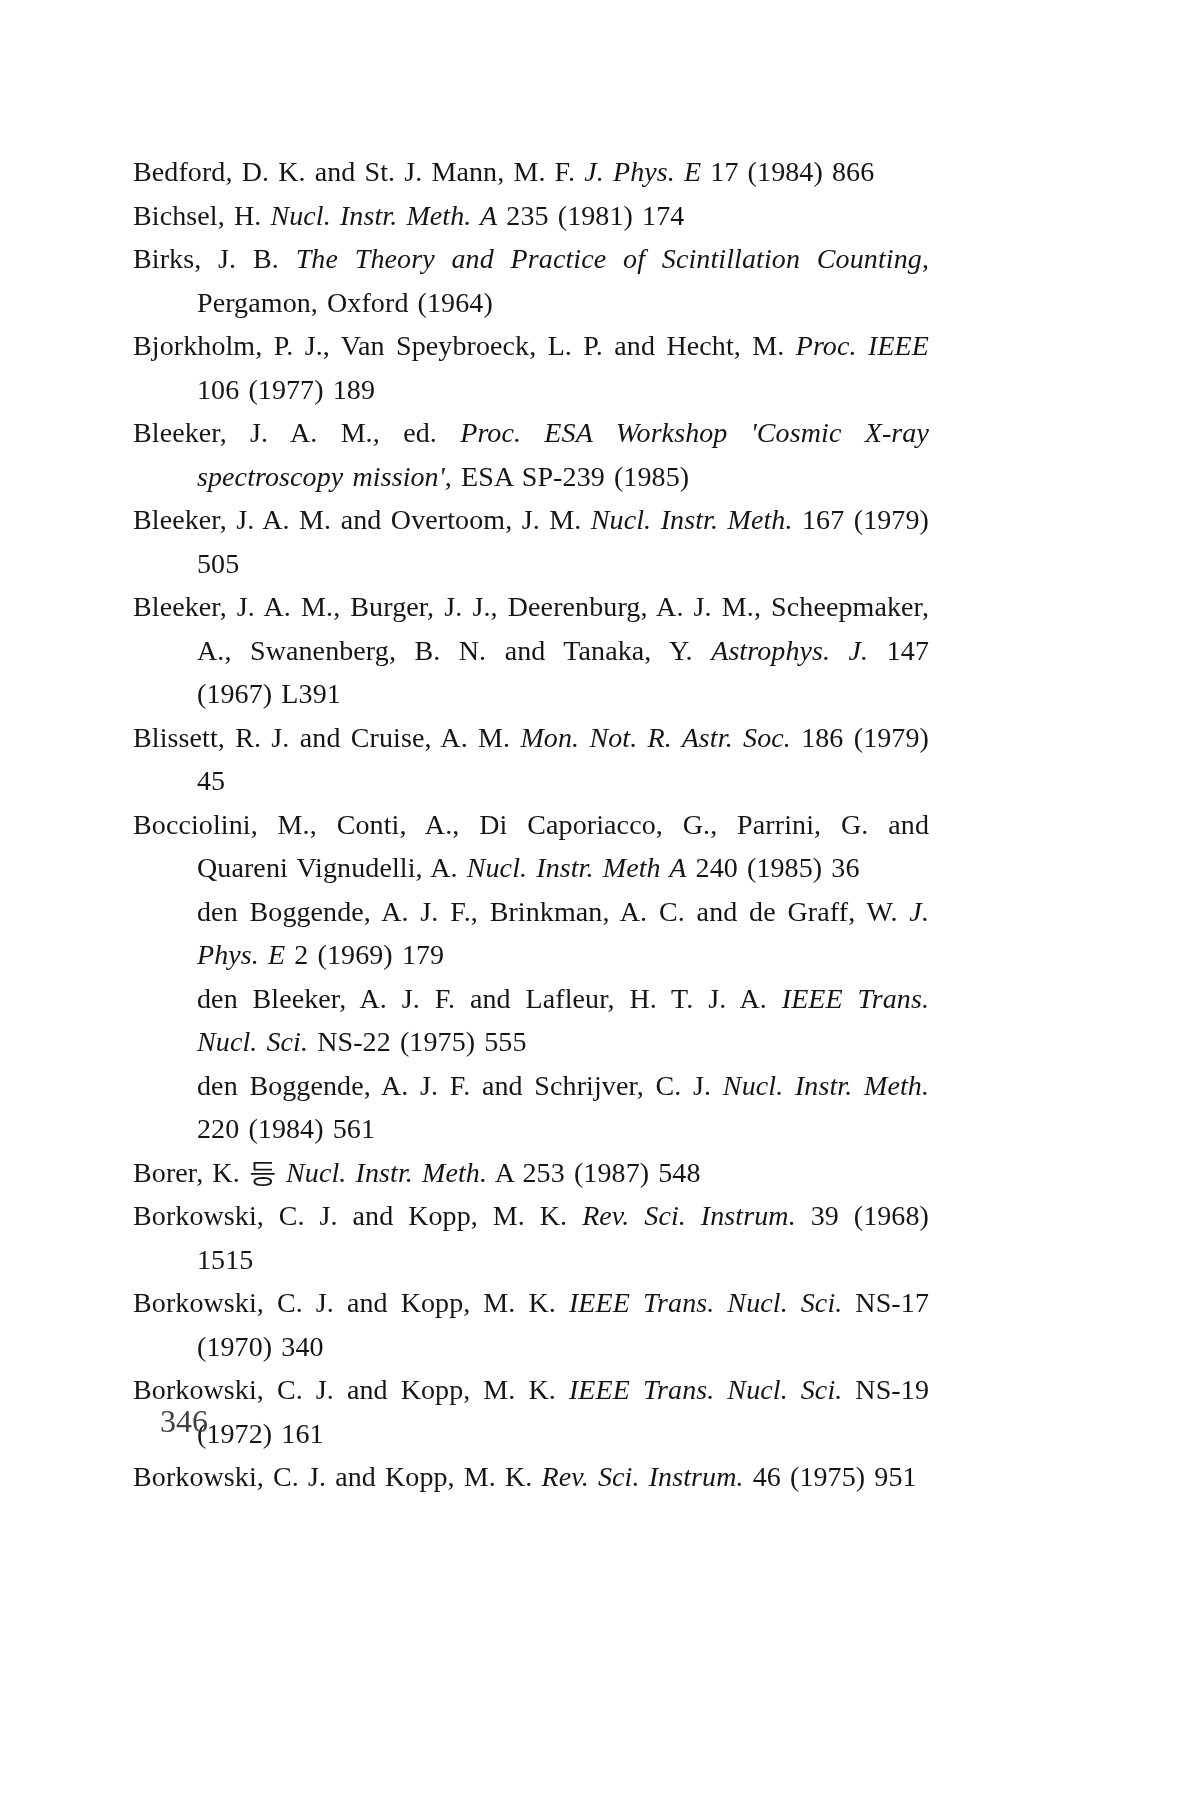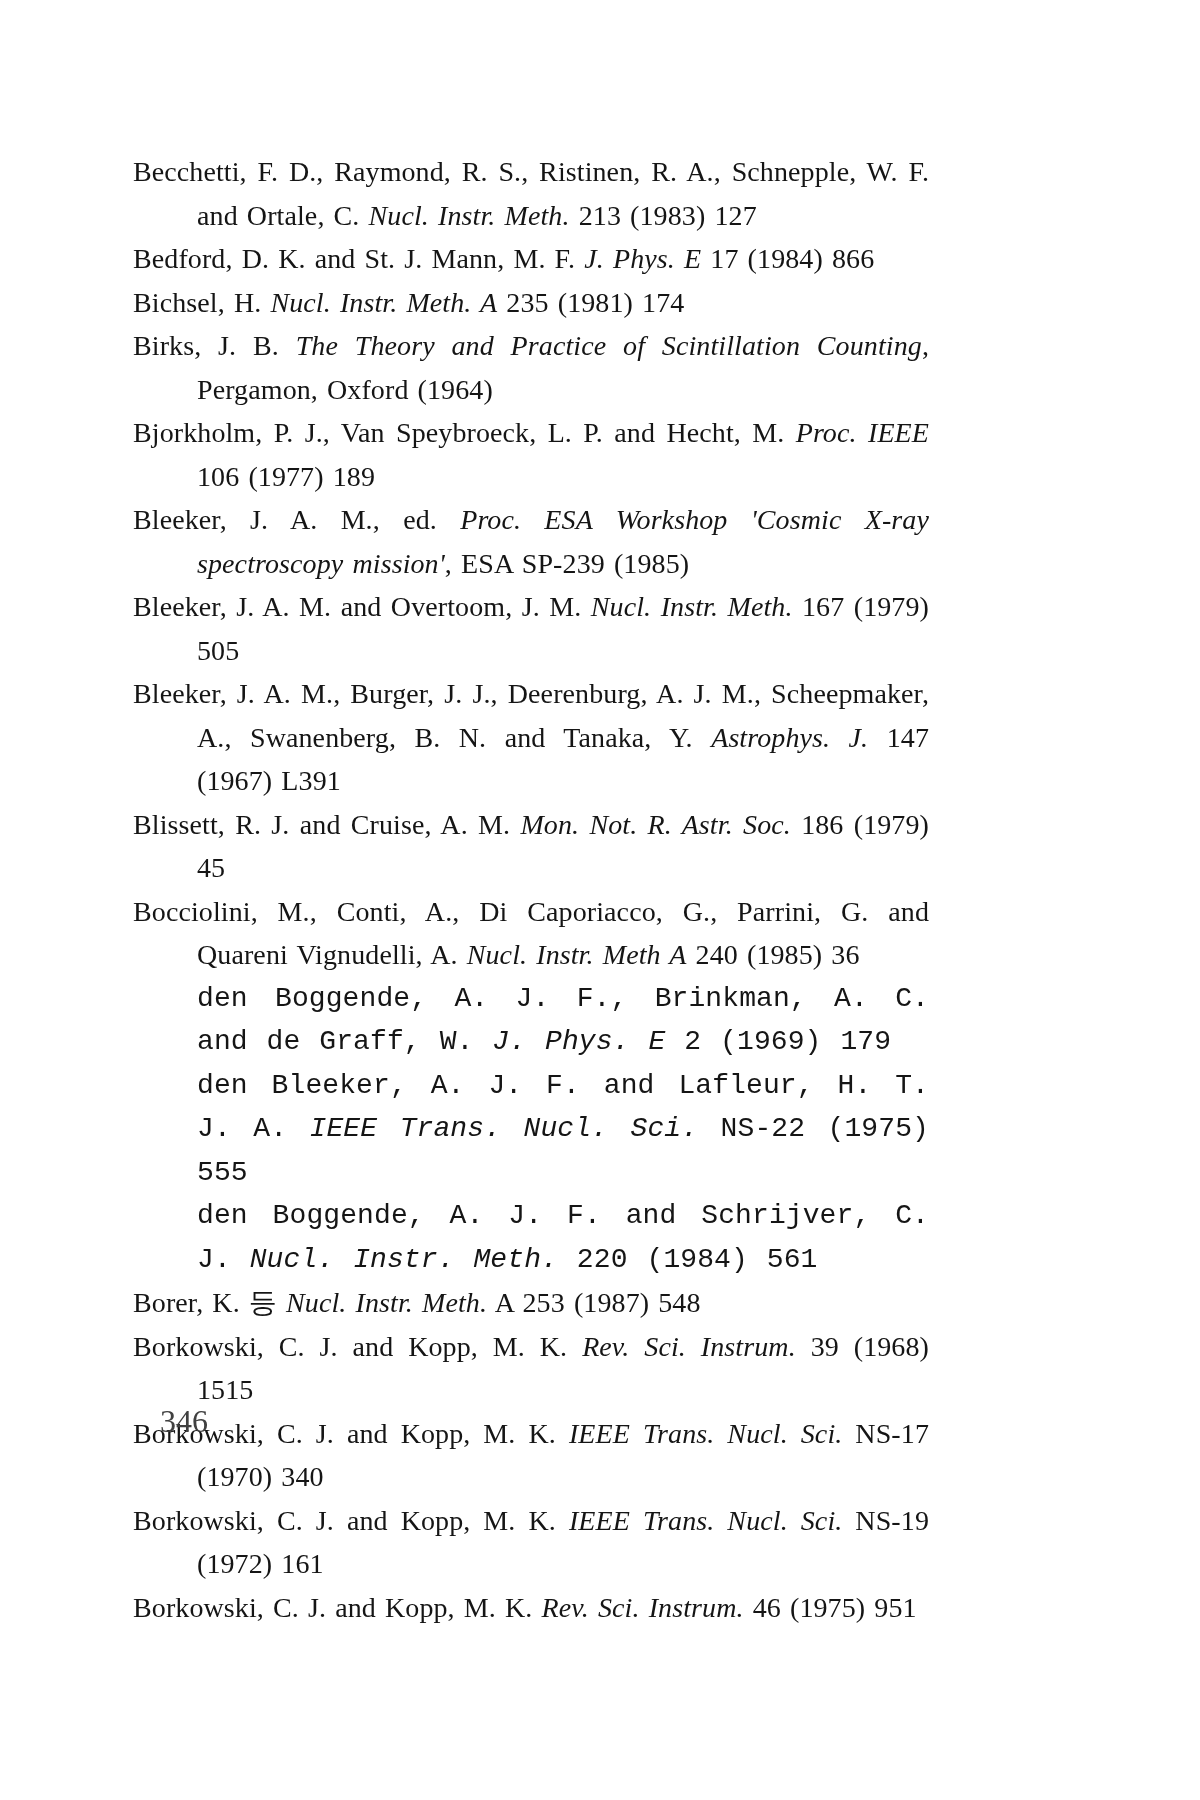--- a/index.html
+++ b/index.html
@@ -34,21 +34,20 @@
     padding-left: 64px;
     text-indent: -64px;
     word-spacing: 2px;
     letter-spacing: 0.1px;
   }
 
   .ref-sub {
     
     padding-left: 64px;
     text-indent: 0;
-    font-family: Liberation Mono, monospace;
   }
 
   .ref i {
     font-style: italic;
   }
 
   .page-number {
     position: absolute;
     left: 160px;
     top: 1400px;
@@ -56,21 +55,20 @@
     line-height: 43px;
     color: #404040;
   }
 </style>
 </head>
 <body>
 
 <div class="page">
 
   <div class="text-block">
-      <p class="ref"><span>Becchetti, F. D., Raymond, R. S., Ristinen, R. A., Schnepple, W. F. and Ortale, C. </span><i>Nucl. Instr. Meth.</i><span> 213 (1983) 127</span></p>
       <p class="ref"><span>Bedford, D. K. and St. J. Mann, M. F. </span><i>J. Phys. E</i><span> 17 (1984) 866</span></p>
       <p class="ref"><span>Bichsel, H. </span><i>Nucl. Instr. Meth. A</i><span> 235 (1981) 174</span></p>
       <p class="ref"><span>Birks, J. B. </span><i>The Theory and Practice of Scintillation Counting</i><span>, Pergamon, Oxford (1964)</span></p>
       <p class="ref"><span>Bjorkholm, P. J., Van Speybroeck, L. P. and Hecht, M. </span><i>Proc. IEEE</i><span> 106 (1977) 189</span></p>
       <p class="ref"><span>Bleeker, J. A. M., ed. </span><i>Proc. ESA Workshop 'Cosmic X-ray spectroscopy mission'</i><span>, ESA SP-239 (1985)</span></p>
       <p class="ref"><span>Bleeker, J. A. M. and Overtoom, J. M. </span><i>Nucl. Instr. Meth.</i><span> 167 (1979) 505</span></p>
       <p class="ref"><span>Bleeker, J. A. M., Burger, J. J., Deerenburg, A. J. M., Scheepmaker, A., Swanenberg, B. N. and Tanaka, Y. </span><i>Astrophys. J.</i><span> 147 (1967) L391</span></p>
       <p class="ref"><span>Blissett, R. J. and Cruise, A. M. </span><i>Mon. Not. R. Astr. Soc.</i><span> 186 (1979) 45</span></p>
       <p class="ref"><span>Bocciolini, M., Conti, A., Di Caporiacco, G., Parrini, G. and Quareni Vignudelli, A. </span><i>Nucl. Instr. Meth A</i><span> 240 (1985) 36</span></p>
       <p class="ref ref-sub"><span>den Boggende, A. J. F., Brinkman, A. C. and de Graff, W. </span><i>J. Phys. E</i><span> 2 (1969) 179</span></p>

